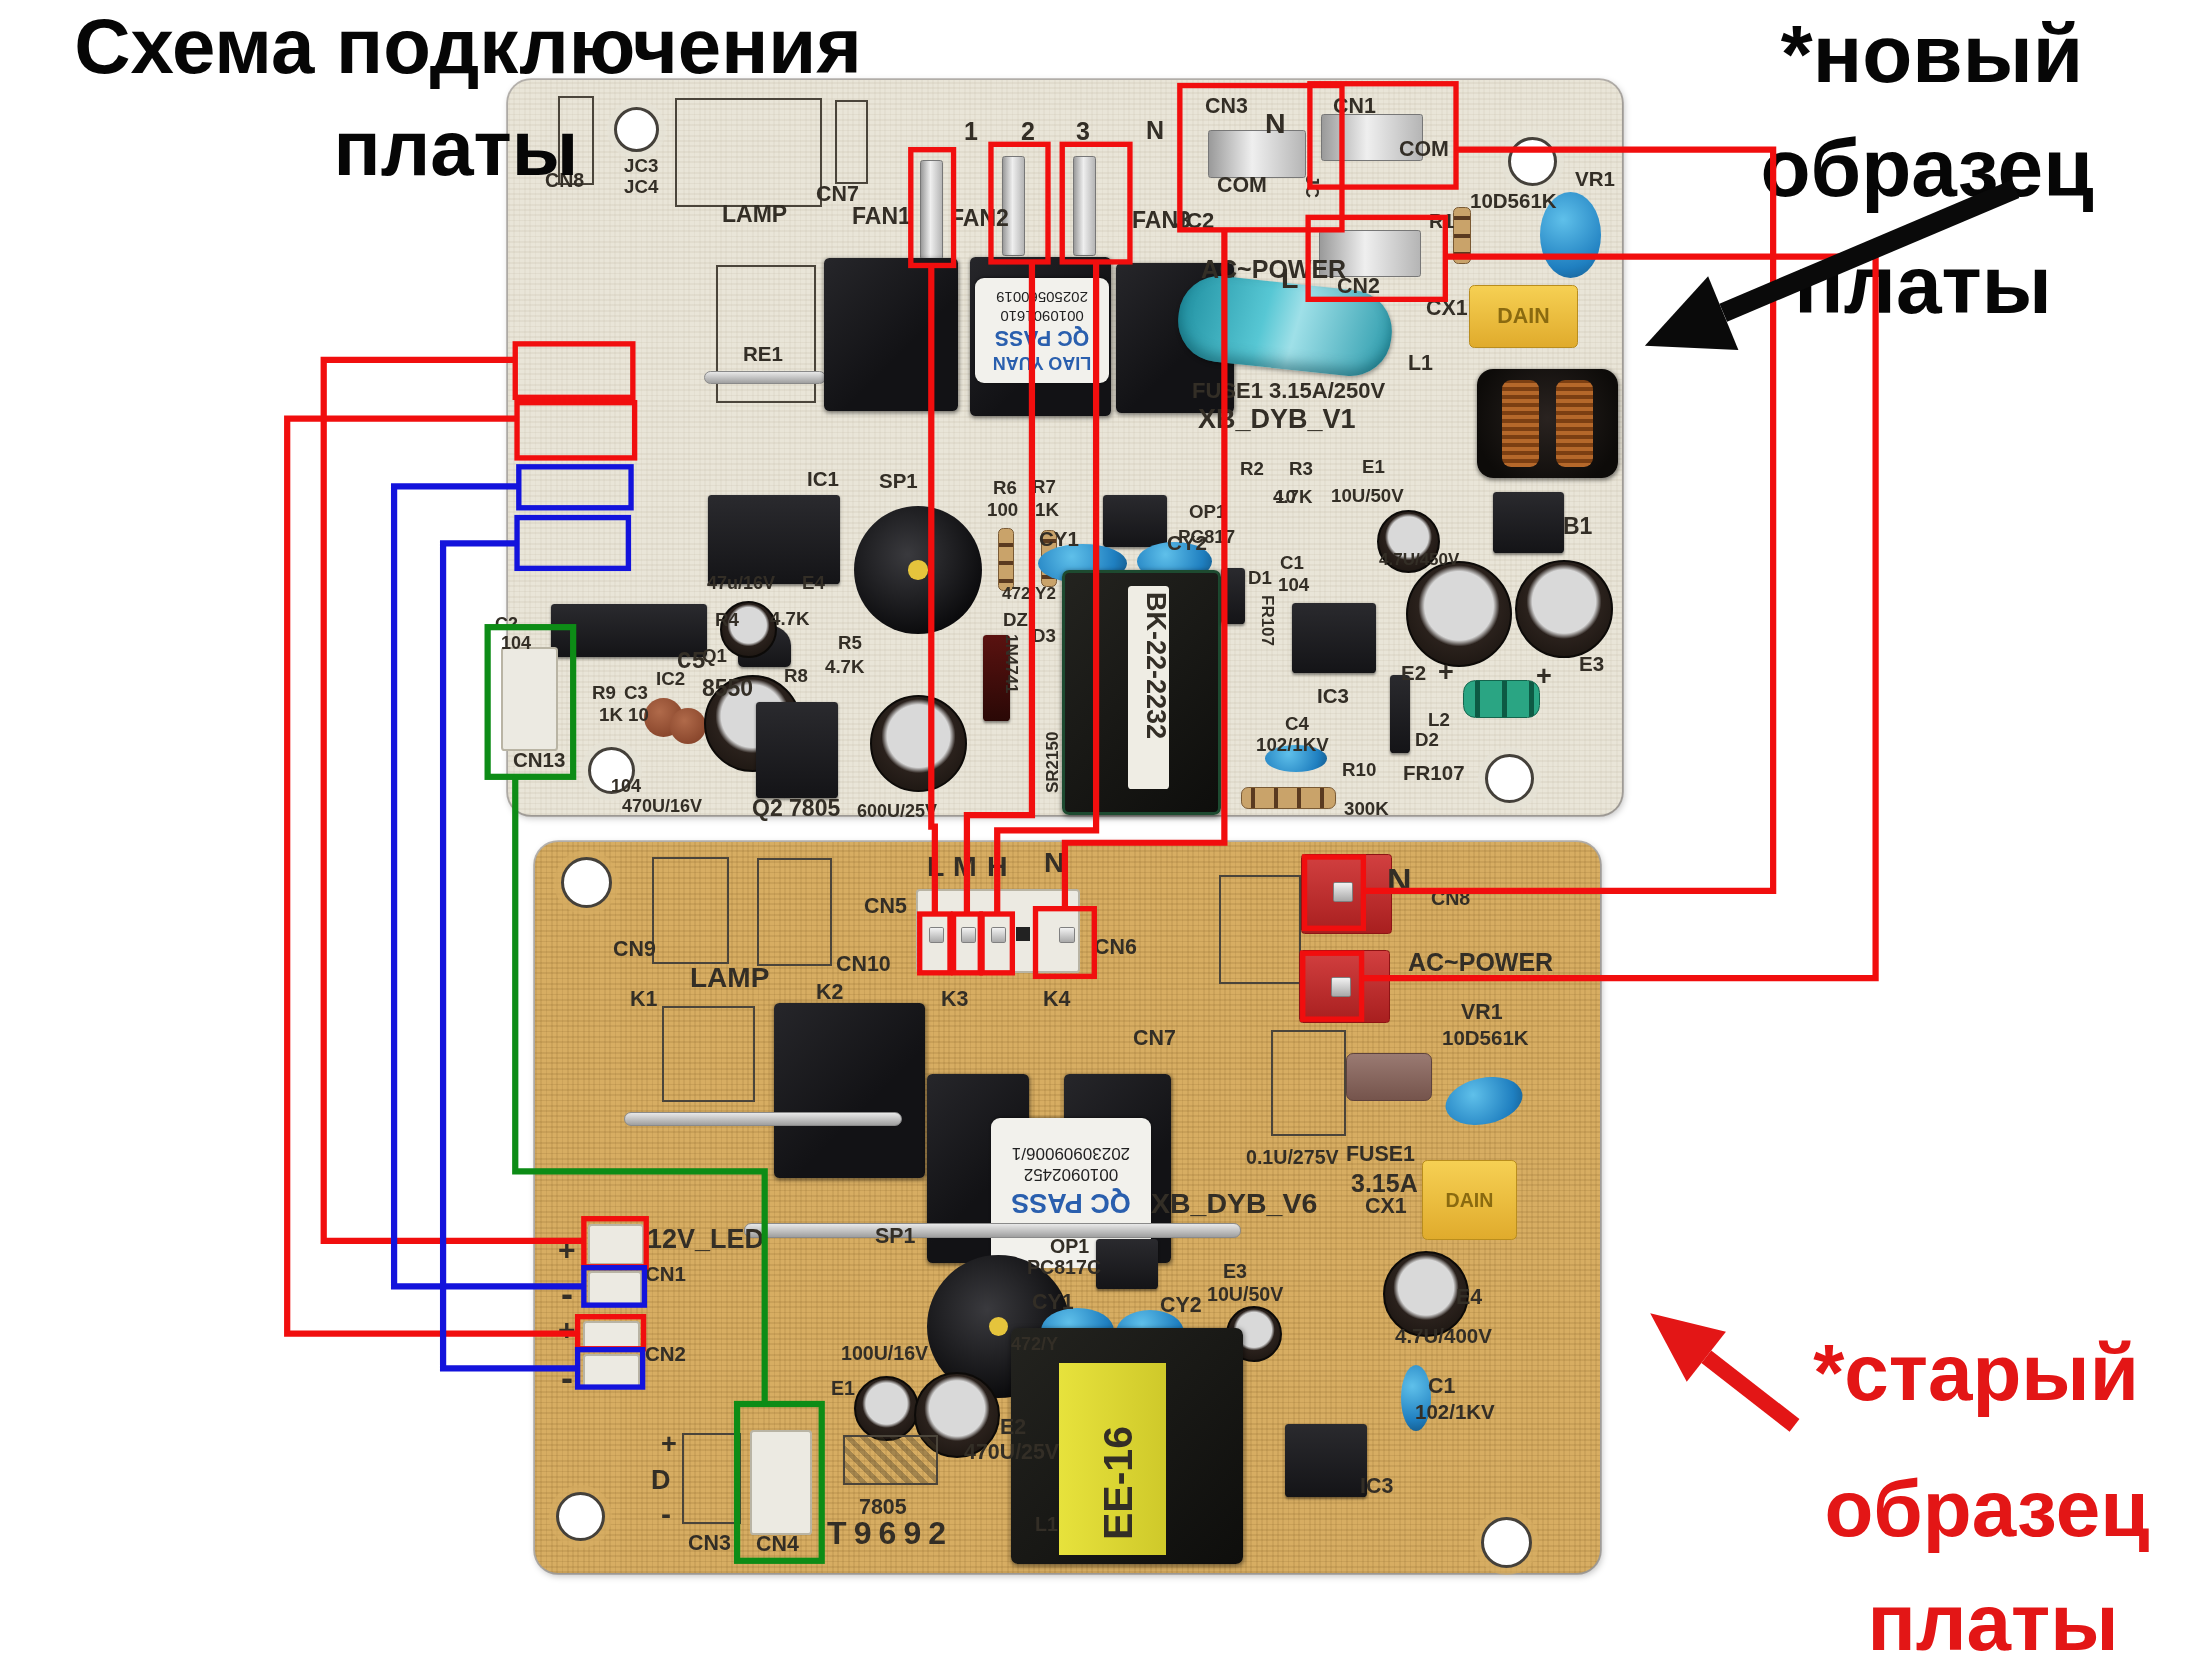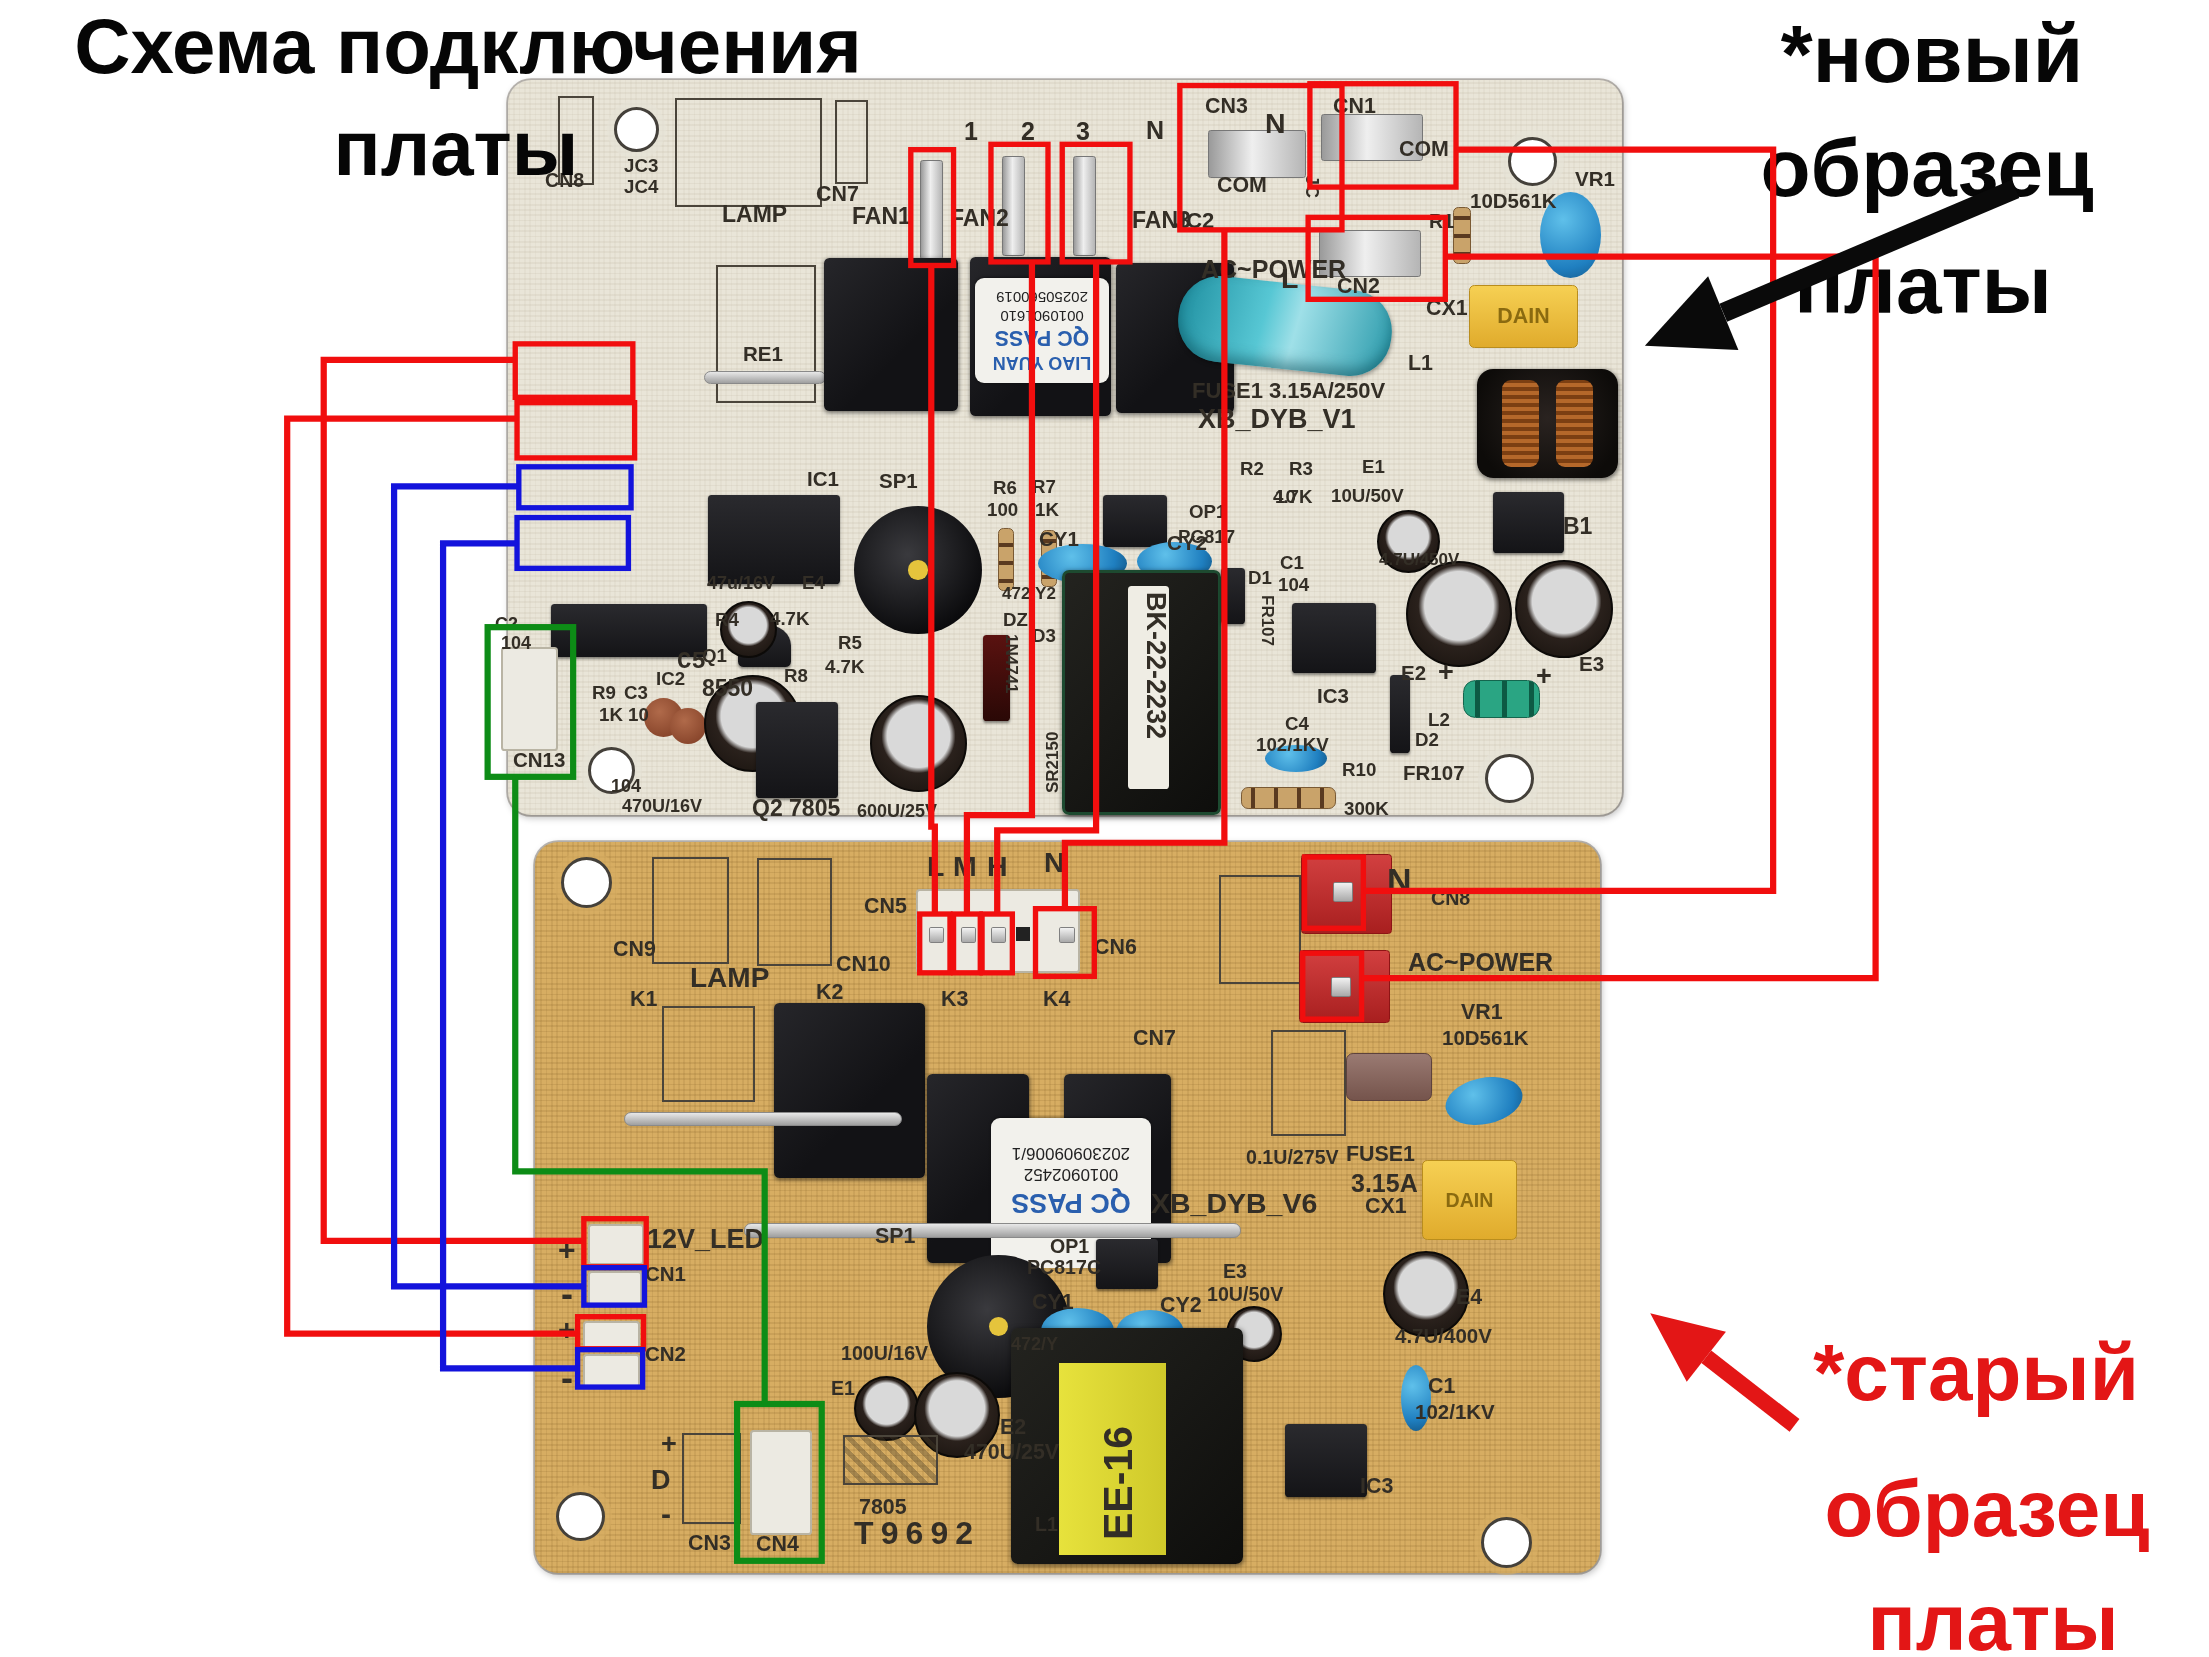--- a/index.html
+++ b/index.html
@@ -323,21 +323,21 @@
       <span class="lbl" style="left: 558px; top: 1235px; font-size: 30px;">+</span>
       <span class="lbl" style="left: 561px; top: 1276px; font-size: 36px;">-</span>
       <span class="lbl" style="left: 558px; top: 1315px; font-size: 30px;">+</span>
       <span class="lbl" style="left: 561px; top: 1360px; font-size: 36px;">-</span>
       <span class="lbl" style="left: 688px; top: 1533px; font-size: 21.4px;">CN3</span>
       <span class="lbl" style="left: 661px; top: 1431px; font-size: 27px;">+</span>
       <span class="lbl" style="left: 651px; top: 1467px; font-size: 27px;">D</span>
       <span class="lbl" style="left: 661px; top: 1499px; font-size: 30px;">-</span>
       <span class="lbl" style="left: 756px; top: 1534px; font-size: 21.4px;">CN4</span>
       <span class="lbl" style="left: 859px; top: 1497px; font-size: 21.4px;">7805</span>
-      <span class="lbl" style="left: 827px; top: 1517px; font-size: 32px; letter-spacing: 7.1px; margin-left: 27px;">T9692</span>
+      <span class="lbl" style="left: 827px; top: 1517px; font-size: 32px; letter-spacing: 7.1px;">T9692</span>
       <span class="lbl" style="left: 1035px; top: 1515px; font-size: 19.6px;">L1</span>
       <span class="lbl" style="left: 1360px; top: 1476px; font-size: 21.4px;">IC3</span>
       <span class="lbl" style="left: 1456px; top: 1287px; font-size: 21.4px;">E4</span>
       <span class="lbl" style="left: 1395px; top: 1326px; font-size: 20.5px;">4.7U/400V</span>
       <span class="lbl" style="left: 1428px; top: 1376px; font-size: 21.4px;">C1</span>
       <span class="lbl" style="left: 1415px; top: 1402px; font-size: 20.5px;">102/1KV</span>
       <span class="lbl" style="left: 1098px; top: 1540px; font-size: 41px; transform: rotate(-90deg);">EE-16</span>
     </div>
 
   <div class="ttl" style="left:468px;top:7.1px;font-size:78px;">Схема подключения</div>

